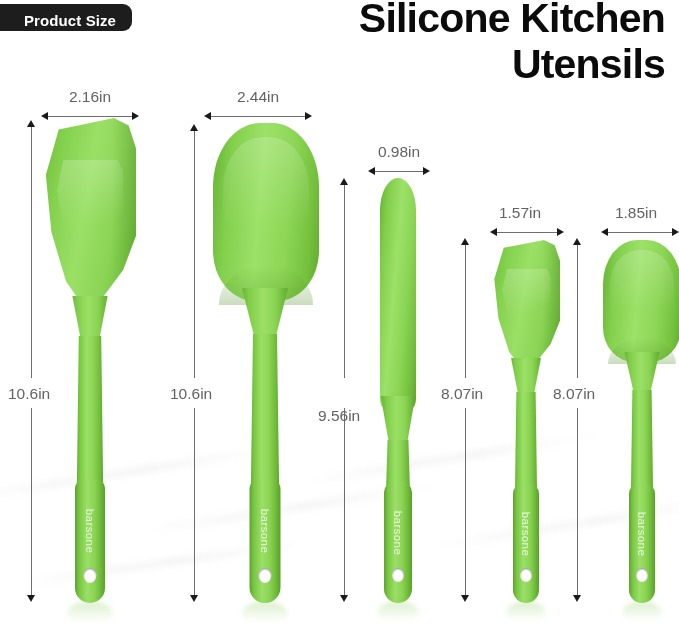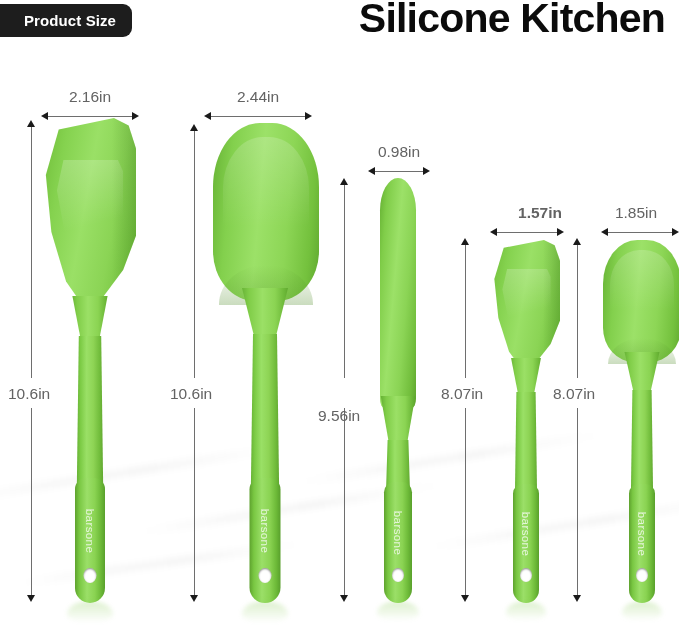--- a/index.html
+++ b/index.html
@@ -13,21 +13,21 @@
   }
   #stage{position:relative;width:679px;height:631px;overflow:hidden;background:#fff;}
 
   
   .bg-streaks{position:absolute;inset:0;pointer-events:none;}
   .streak{position:absolute;height:7px;background:linear-gradient(90deg,rgba(0,0,0,0) 0%,rgba(0,0,0,.035) 30%,rgba(0,0,0,.045) 60%,rgba(0,0,0,0) 100%);filter:blur(3px);}
 
   
   .badge{
     position:absolute;left:0;top:4px;
-    height:33px;line-height:33px;
+    height:27px;line-height:33px;
     padding:0 16px 0 24px;
     background:#1d1d1d;color:#fff;
     font-size:15px;font-weight:bold;
     border-radius:0 9px 9px 0;
     letter-spacing:.1px;
     white-space:nowrap;
   }
 
   
   .title{
@@ -155,20 +155,21 @@
     <div class="streak" style="left:140px;top:505px;width:300px;transform:rotate(-9deg);"></div>
     <div class="streak" style="left:300px;top:455px;width:300px;transform:rotate(-9deg);"></div>
     <div class="streak" style="left:430px;top:520px;width:300px;transform:rotate(-9deg);"></div>
     <div class="streak" style="left:20px;top:560px;width:280px;transform:rotate(-8deg);"></div>
   </div>
 
   <div class="badge">Product Size</div>
 
   <div class="title">
     <span class="l1">Silicone Kitchen</span>
+    <span class="l2">Utensils</span>
   </div>
 
   <div class="utensil" style="left:0;top:0;width:180px;height:631px;">
 
     <div style="position:absolute;left:44px;top:118px;width:92px;height:190px;">
       <div class="head-spatula">
           <div class="crease"></div>
           <div class="shade"></div>
         </div>
     </div>
@@ -261,21 +262,21 @@
         </div>
     </div>
     <div class="neck" style="left:66px;top:358px;width:34px;height:42px;clip-path:polygon(6% 0,94% 0,70% 100%,30% 100%);"></div>
     <div class="handle" style="left:66px;top:392px;width:24px;height:100px;clip-path:polygon(10% 0,90% 0,96% 100%,4% 100%);"></div>
     <div class="handle-grip" style="left:66px;top:484px;width:26px;height:119px;"></div>
     <div class="brand" style="left:66px;top:528px;">barsone</div>
     <div class="hole" style="left:66px;top:568px;width:12px;height:14px;"></div>
     <div class="reflection" style="left:66px;top:601px;width:40px;height:20px;"></div>
   </div>
 
-  <div class="dim-label h" style="left:540px;top:204px;font-weight:bold;">1.57in</div>
+  <div class="dim-label h" style="left:520px;top:204px;">1.57in</div>
   <div class="harrow" style="left:490px;top:228px;width:74px;">
     <div class="bar"></div>
       <div class="ah l"></div>
       <div class="ah r"></div>
   </div>
   <div class="varrow" style="left:461px;top:238px;height:364px;">
     <div class="bar"></div>
       <div class="av t"></div>
       <div class="av b"></div>
   </div>

